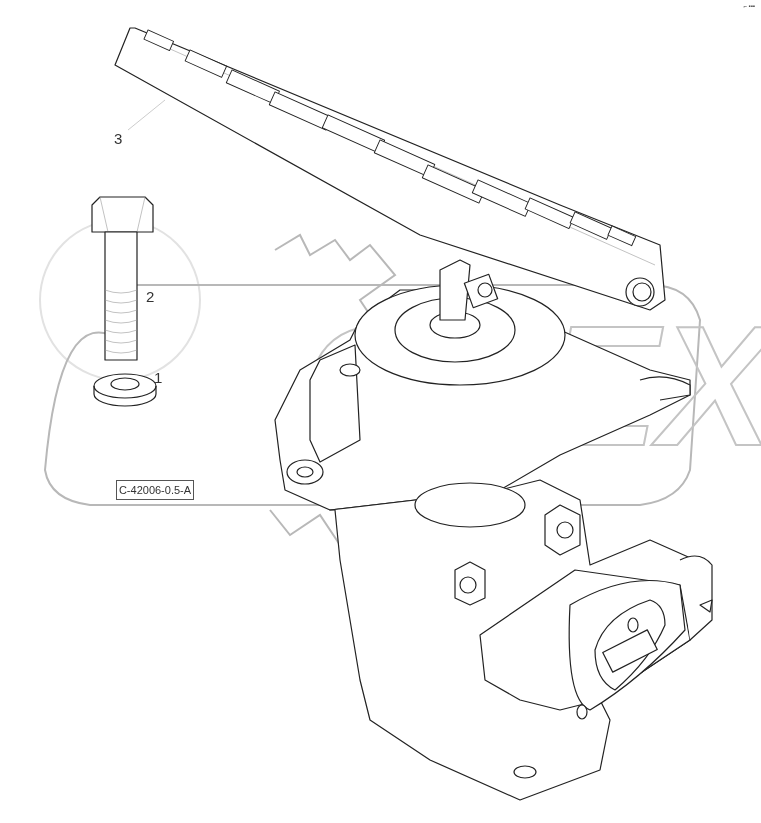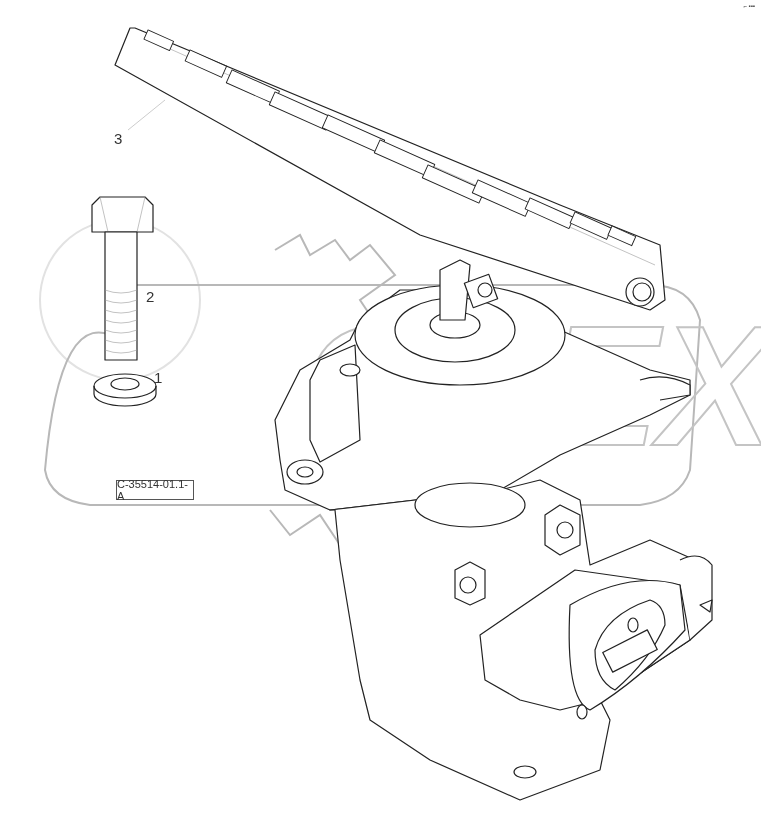--- a/index.html
+++ b/index.html
@@ -108,15 +108,15 @@
       <path class="part" d="M680 560 Q700 550 712 565 L712 620 L690 640"></path>
       <path class="part" d="M700 605 L712 600 L710 612 Z"></path>
       <ellipse class="part" cx="525" cy="772" rx="11" ry="6"></ellipse>
     </g>
   </svg>
 
   <div class="callout" style="left:114px; top:131px;">3</div>
   <div class="callout" style="left:146px; top:289px;">2</div>
   <div class="callout" style="left:154px; top:370px;">1</div>
 
-  <div class="refbox">C-35514-01.1-A</div>
+  <div class="refbox">C-42006-0.5-A</div>
   <div class="corner-mark">⌐ ▪▪▪</div>
 </div>
 
 </body></html>

